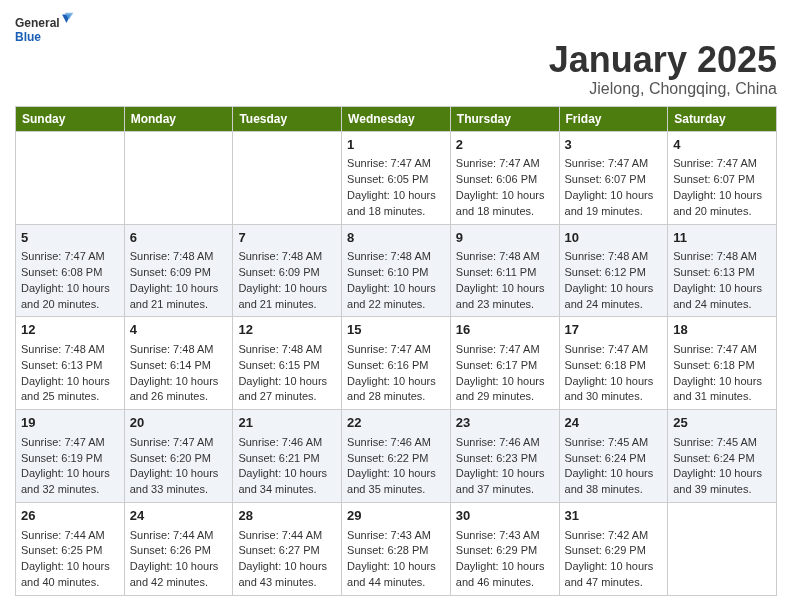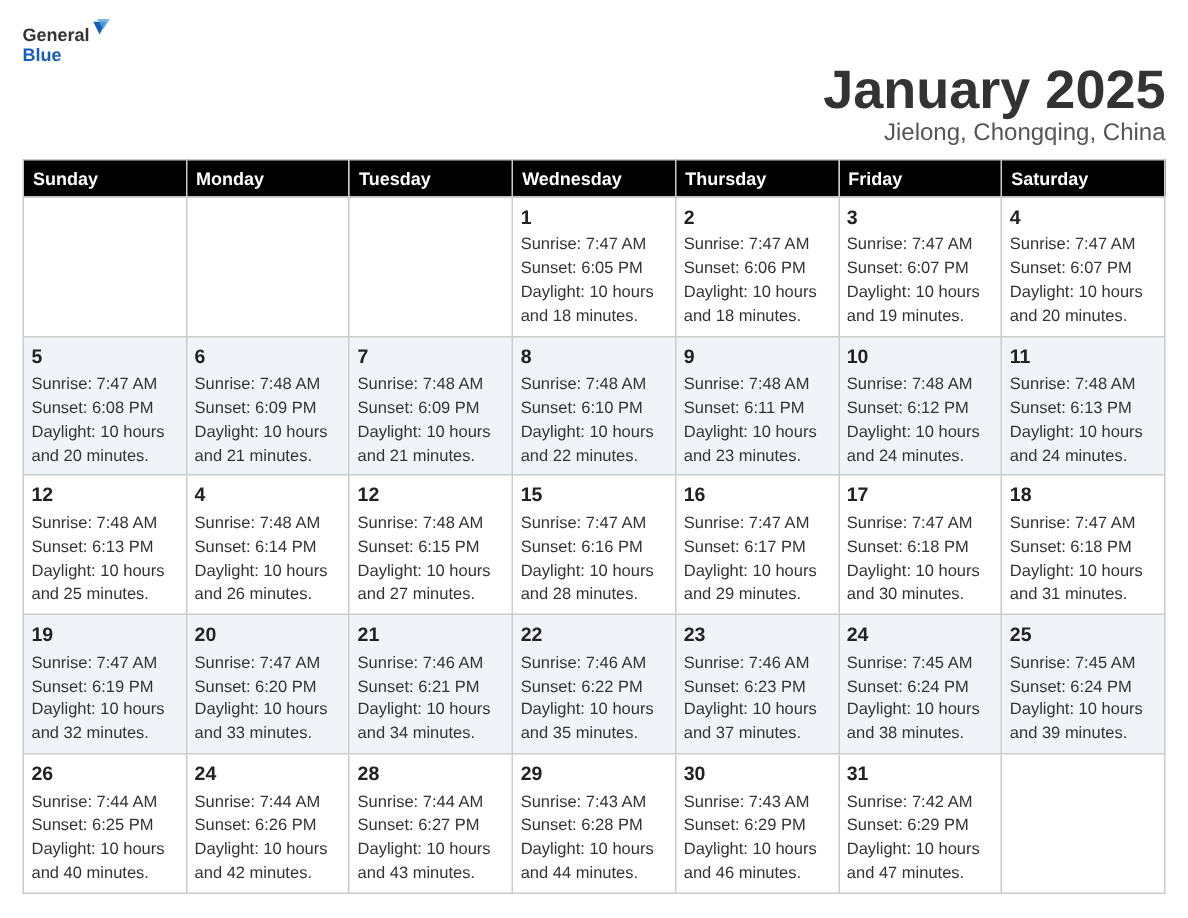--- a/index.html
+++ b/index.html
@@ -11,21 +11,21 @@
     
     .logo { display: flex; align-items: flex-end; }
     
     .title-block { text-align: right; margin-top: 30px; }
     .calendar-title { font-size: 36px; font-weight: bold; color: #333; line-height: 1.1; }
     .calendar-subtitle { font-size: 16px; color: #555; }
     
     .calendar-table { width: 100%; border-collapse: collapse; table-layout: fixed; }
     
     .calendar-table th {
-      background-color: #000000;
+      background-color: #4d7c0f;
       color: white;
       text-align: left;
       padding: 5px 6px;
       font-size: 12px;
       font-weight: bold;
       border: 1px solid #ccc;
     }
     
     .calendar-table td {
       border: 1px solid #ccc;

